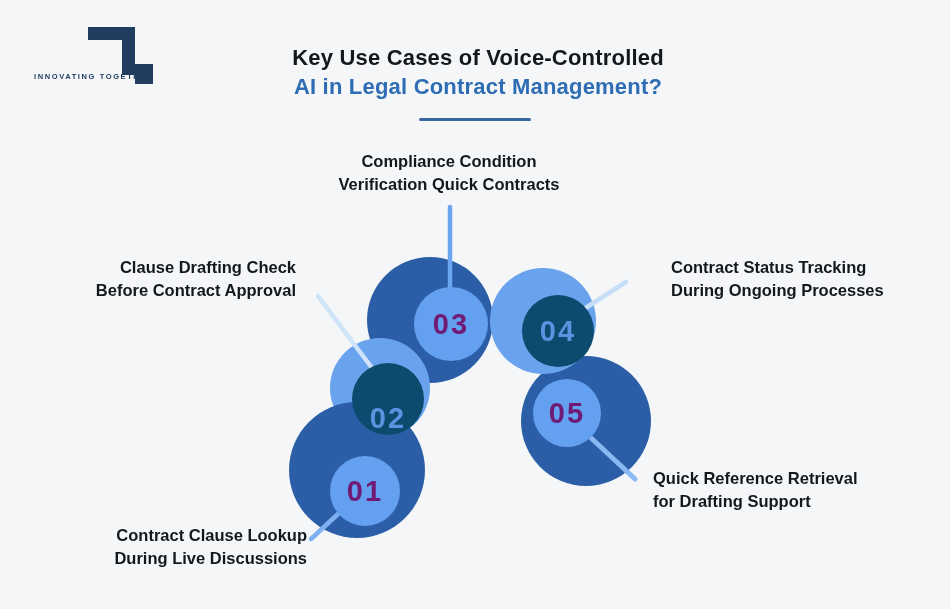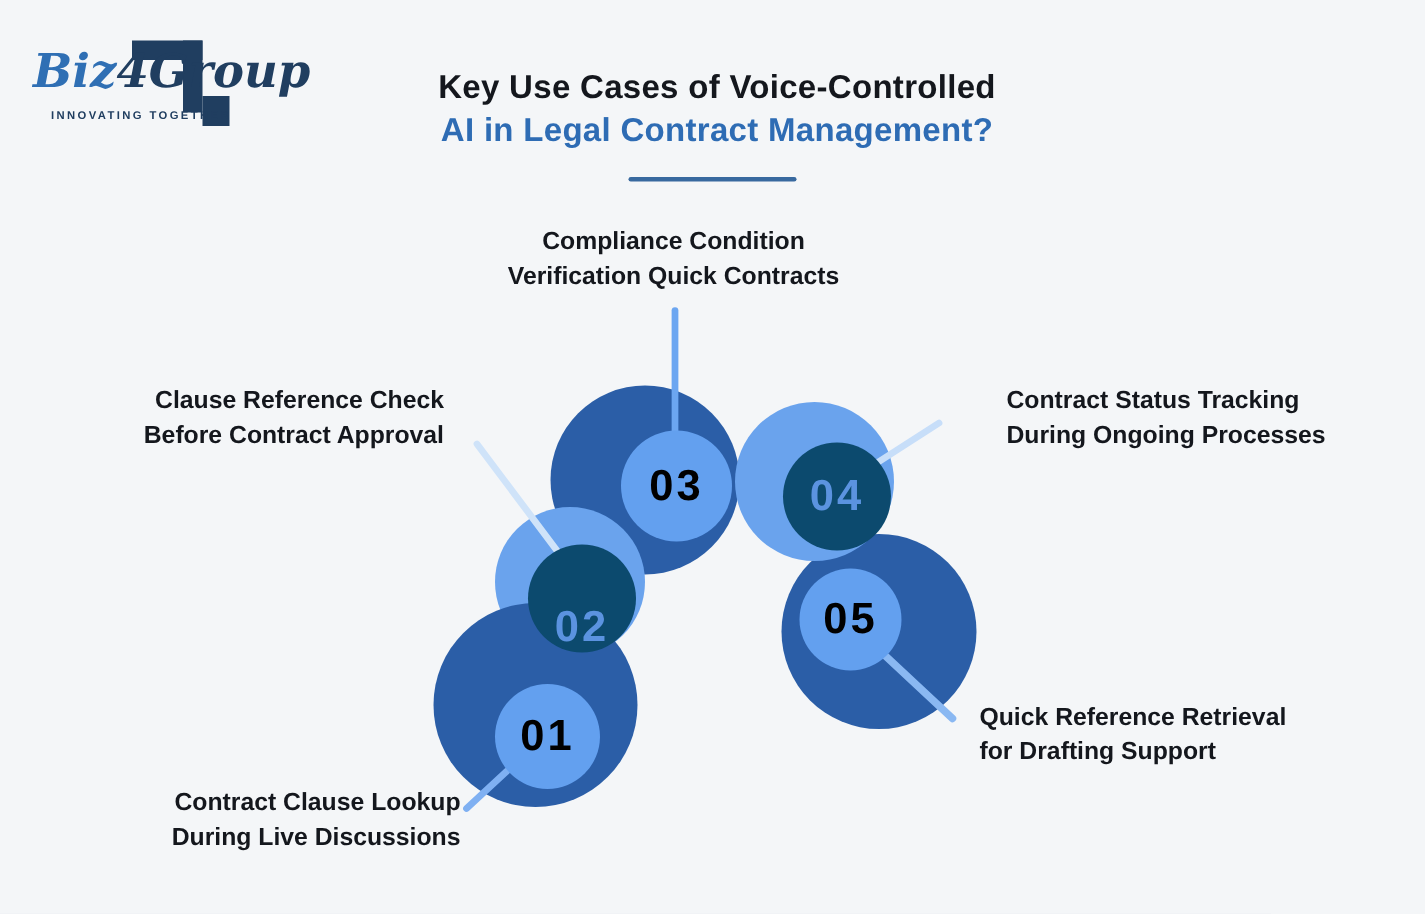--- a/index.html
+++ b/index.html
@@ -37,21 +37,21 @@
          background:#38699f;border-radius:2px;}
 
   
   .circ{position:absolute;border-radius:50%;}
   .dark{background:#2b5ea7;}
   .ring{background:#6aa3ed;}
   .med{background:#63a0ef;}
   .light{background:#0c4a6e;}
   .inner{display:flex;align-items:center;justify-content:center;
          font-weight:bold;font-size:29px;letter-spacing:2px;z-index:5;}
-  .num-white{color:#000000;}
+  .num-white{color:#701a75;}
   .num-blue{color:#5b93e0;}
 
   .c3o{left:367px;top:257px;width:126px;height:126px;z-index:1;}
   .c5o{left:521px;top:356px;width:130px;height:130px;z-index:1;}
   .c4o{left:490px;top:268px;width:106px;height:106px;z-index:2;}
   .c2o{left:330px;top:338px;width:100px;height:100px;z-index:2;}
   .c1o{left:289px;top:402px;width:136px;height:136px;z-index:3;}
 
   .c1i{left:330px;top:456px;width:70px;height:70px;}
   .c2i{left:352px;top:363px;width:72px;height:72px;align-items:flex-end;}
@@ -72,21 +72,20 @@
 </style>
 </head>
 <body>
 
 <div class="canvas">
 
   <div class="logo">
     <div class="br br-top"></div>
     <div class="br br-right"></div>
     <div class="br br-sq"></div>
-    <div class="brand"><span class="blue">Biz</span><span class="navy">4</span><span class="navy">Group</span></div>
     <div class="tagline">INNOVATING TOGETHER</div>
   </div>
 
   <div class="title">
     <div class="t1">Key Use Cases of Voice-Controlled</div>
     <div class="t2">AI in Legal Contract Management?</div>
   </div>
   <div class="title-underline"></div>
 
   <div class="circ dark c3o"></div>
@@ -117,21 +116,21 @@
   </div>
   <div class="circ inner med c5i num-white">
     <span>05</span>
   </div>
 
   <div class="lbl lbl-1">
     <div>Contract Clause Lookup</div>
     <div>During Live Discussions</div>
   </div>
   <div class="lbl lbl-2">
-    <div>Clause Reference Check</div>
+    <div>Clause Drafting Check</div>
     <div>Before Contract Approval</div>
   </div>
   <div class="lbl lbl-3">
     <div>Compliance Condition</div>
     <div>Verification Quick Contracts</div>
   </div>
   <div class="lbl lbl-4">
     <div>Contract Status Tracking</div>
     <div>During Ongoing Processes</div>
   </div>

